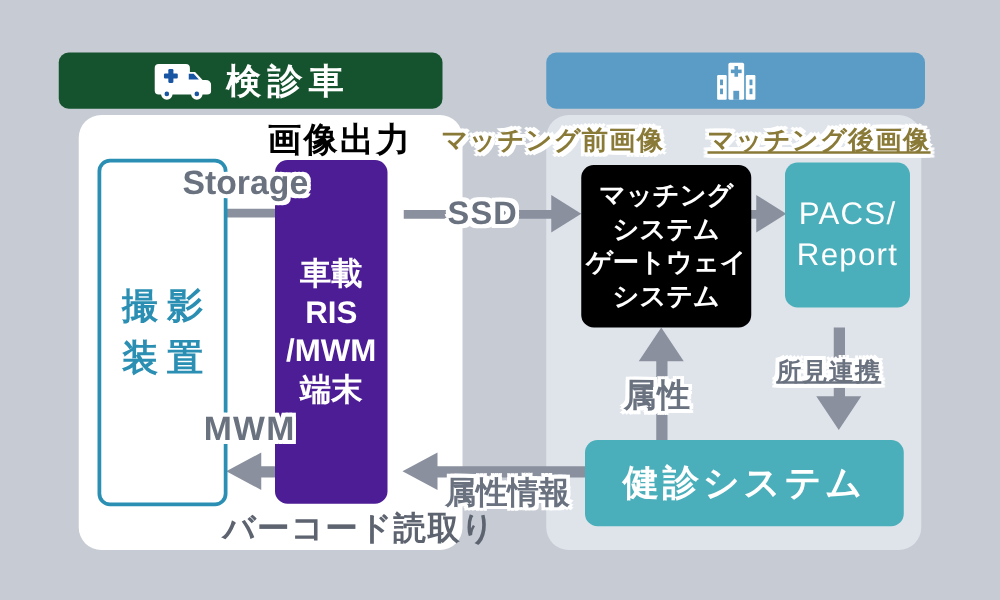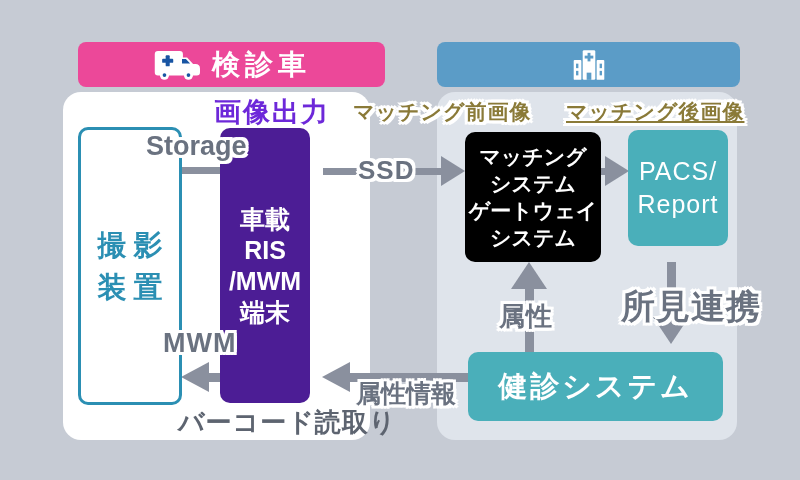--- a/index.html
+++ b/index.html
@@ -11,21 +11,21 @@
   }
   #stage{position:relative;width:800px;height:480px;background:#c6cbd4;}
   .abs{position:absolute;}
 
   
   .hdr{
     position:absolute;top:42px;height:45px;border-radius:8px;
     display:flex;align-items:center;justify-content:center;gap:12px;
     color:#fff;font-weight:bold;font-size:28px;letter-spacing:5px;
   }
-  #vehicle-header{left:78px;width:307px;background:#ec4899;}
+  #vehicle-header{left:47px;width:307px;background:#14532d;}
   #hospital-header{left:437px;width:303px;background:#5b9cc7;}
   .hdr svg{flex:0 0 auto;}
 
   
   #vehicle-panel{left:63px;top:92px;width:307px;height:348px;background:#ffffff;border-radius:18px;}
   #hospital-panel{left:437px;top:92px;width:300px;height:348px;background:#dfe4eb;border-radius:18px;}
 
   
   .node{position:absolute;border-radius:10px;display:flex;flex-direction:column;align-items:center;justify-content:center;text-align:center;}
   #imaging-device-box{left:78px;top:127px;width:104px;height:278px;background:#ffffff;border:3px solid #2b8fb3;box-sizing:border-box;color:#2b8fb3;font-weight:bold;font-size:29px;letter-spacing:7px;line-height:42px;}
@@ -45,28 +45,28 @@
 
   
   .lbl{position:absolute;font-weight:bold;white-space:nowrap;}
   .outline{
     text-shadow:3px 0 0 #fff,-3px 0 0 #fff,0 3px 0 #fff,0 -3px 0 #fff,
       2px 2px 0 #fff,-2px 2px 0 #fff,2px -2px 0 #fff,-2px -2px 0 #fff,
       3px 3px 0 #fff,-3px -3px 0 #fff,3px -3px 0 #fff,-3px 3px 0 #fff;
   }
   .gray{color:#6a7280;}
   .olive{color:#8a7a38;}
-  #image-output-label{left:214px;top:94px;font-size:27px;color:#6d28d9;letter-spacing:2px;}
+  #image-output-label{left:214px;top:94px;font-size:27px;color:#000000;letter-spacing:2px;}
   #storage-label{left:146px;top:131px;font-size:27px;}
   #ssd-label{left:358px;top:155px;font-size:26px;letter-spacing:1px;}
   #mwm-label{left:163px;top:328px;font-size:27px;letter-spacing:1px;}
   #barcode-label{left:178px;top:405px;font-size:26px;color:#5d6470;letter-spacing:1px;}
   #pre-matching-label{left:353px;top:98px;font-size:21px;letter-spacing:1px;}
   #post-matching-label{left:566px;top:98px;font-size:21px;letter-spacing:1px;text-decoration:underline;}
-  #findings-label{left:621px;top:284px;font-size:34px;letter-spacing:1px;}
+  #findings-label{left:621px;top:284px;font-size:20px;letter-spacing:1px;text-decoration:underline;}
   #attribute-label{left:499px;top:299px;font-size:26px;letter-spacing:1px;}
   #attribute-info-label{left:356px;top:363px;font-size:25px;margin-top:14px;}
 </style>
 </head>
 <body>
 
 <div id="stage">
 
   <div class="abs" id="vehicle-panel"></div>
   <div class="abs" id="hospital-panel"></div>

